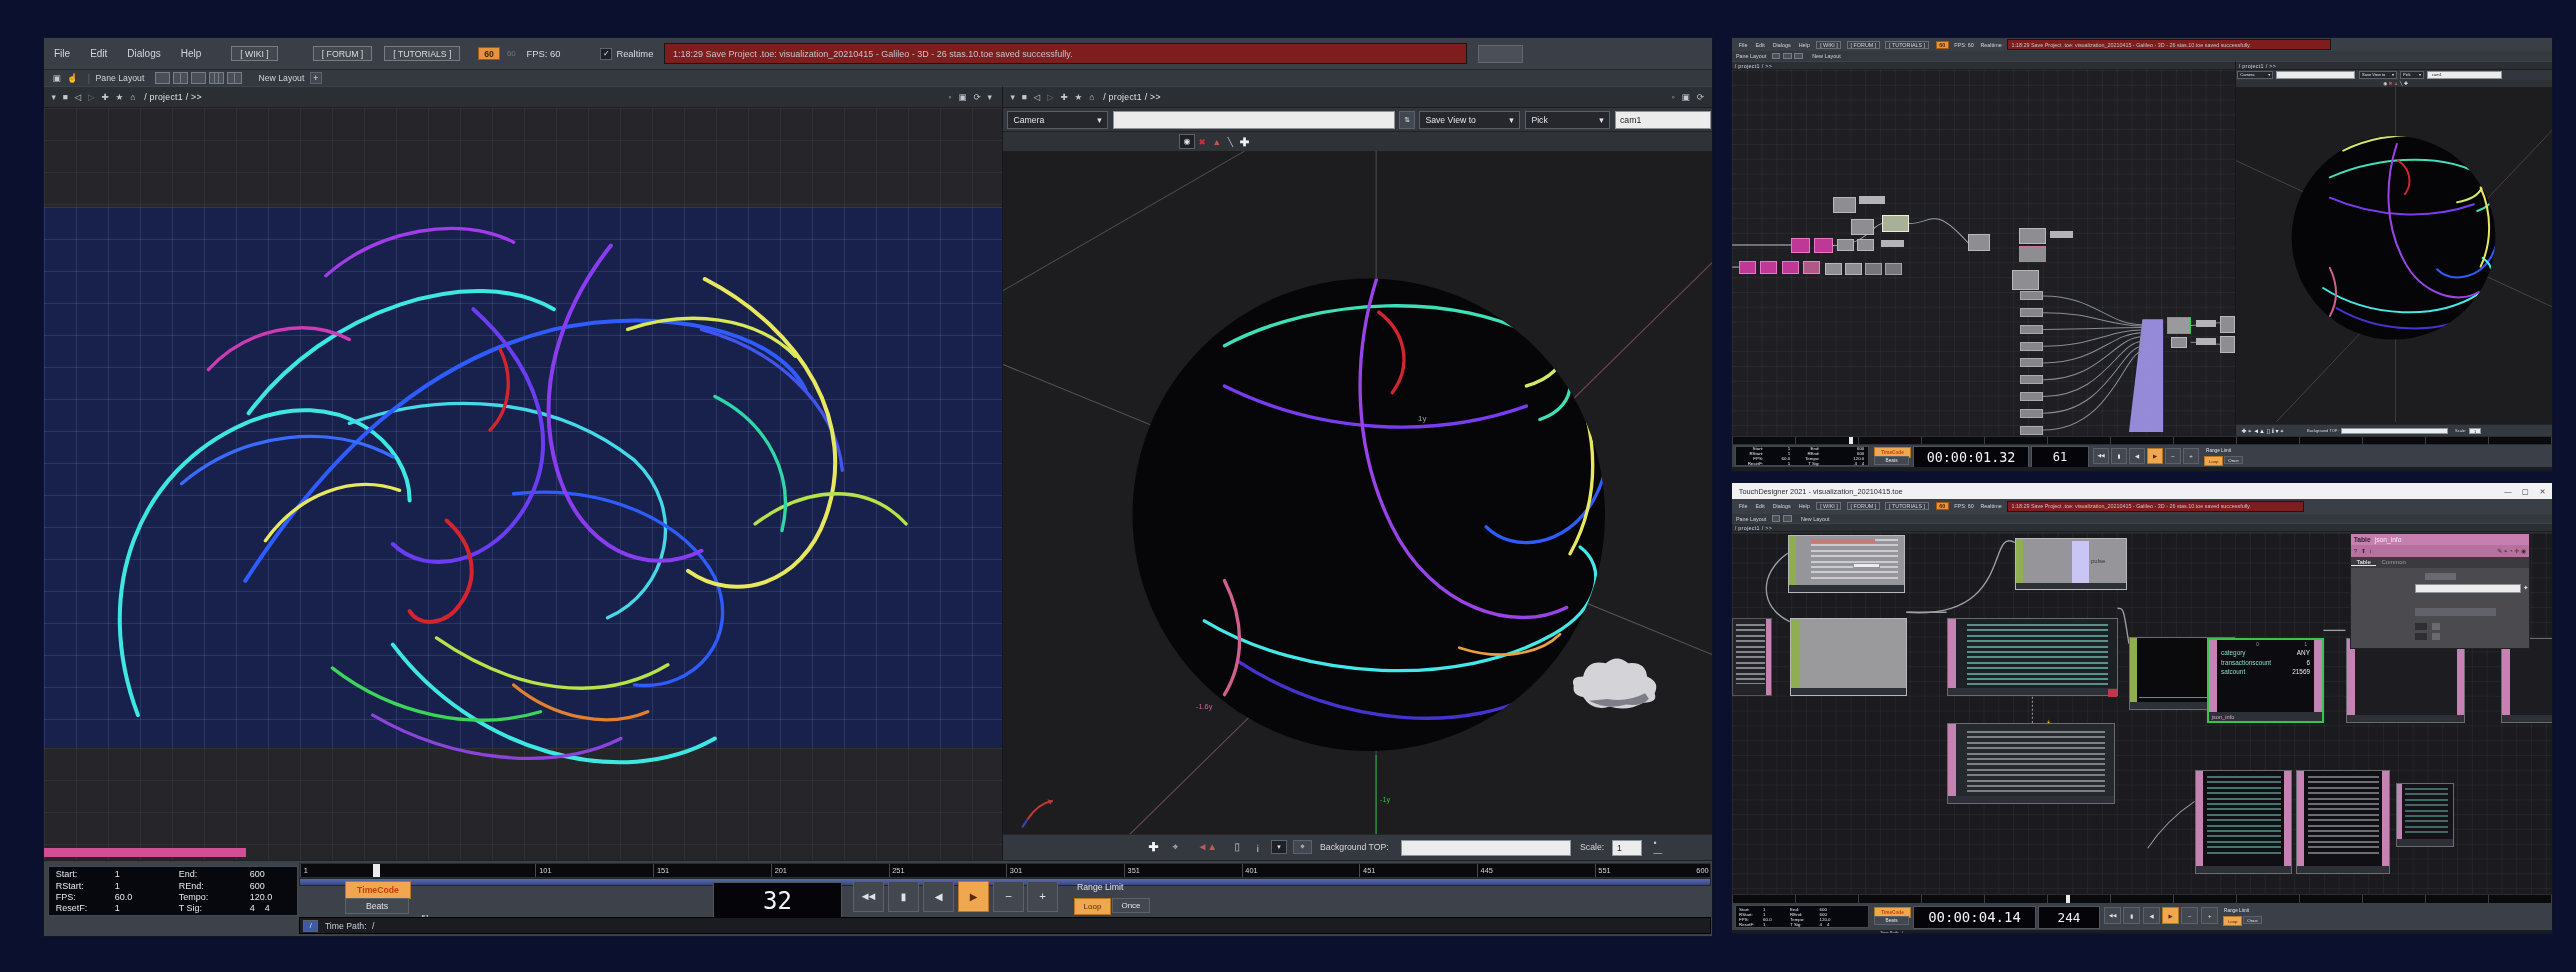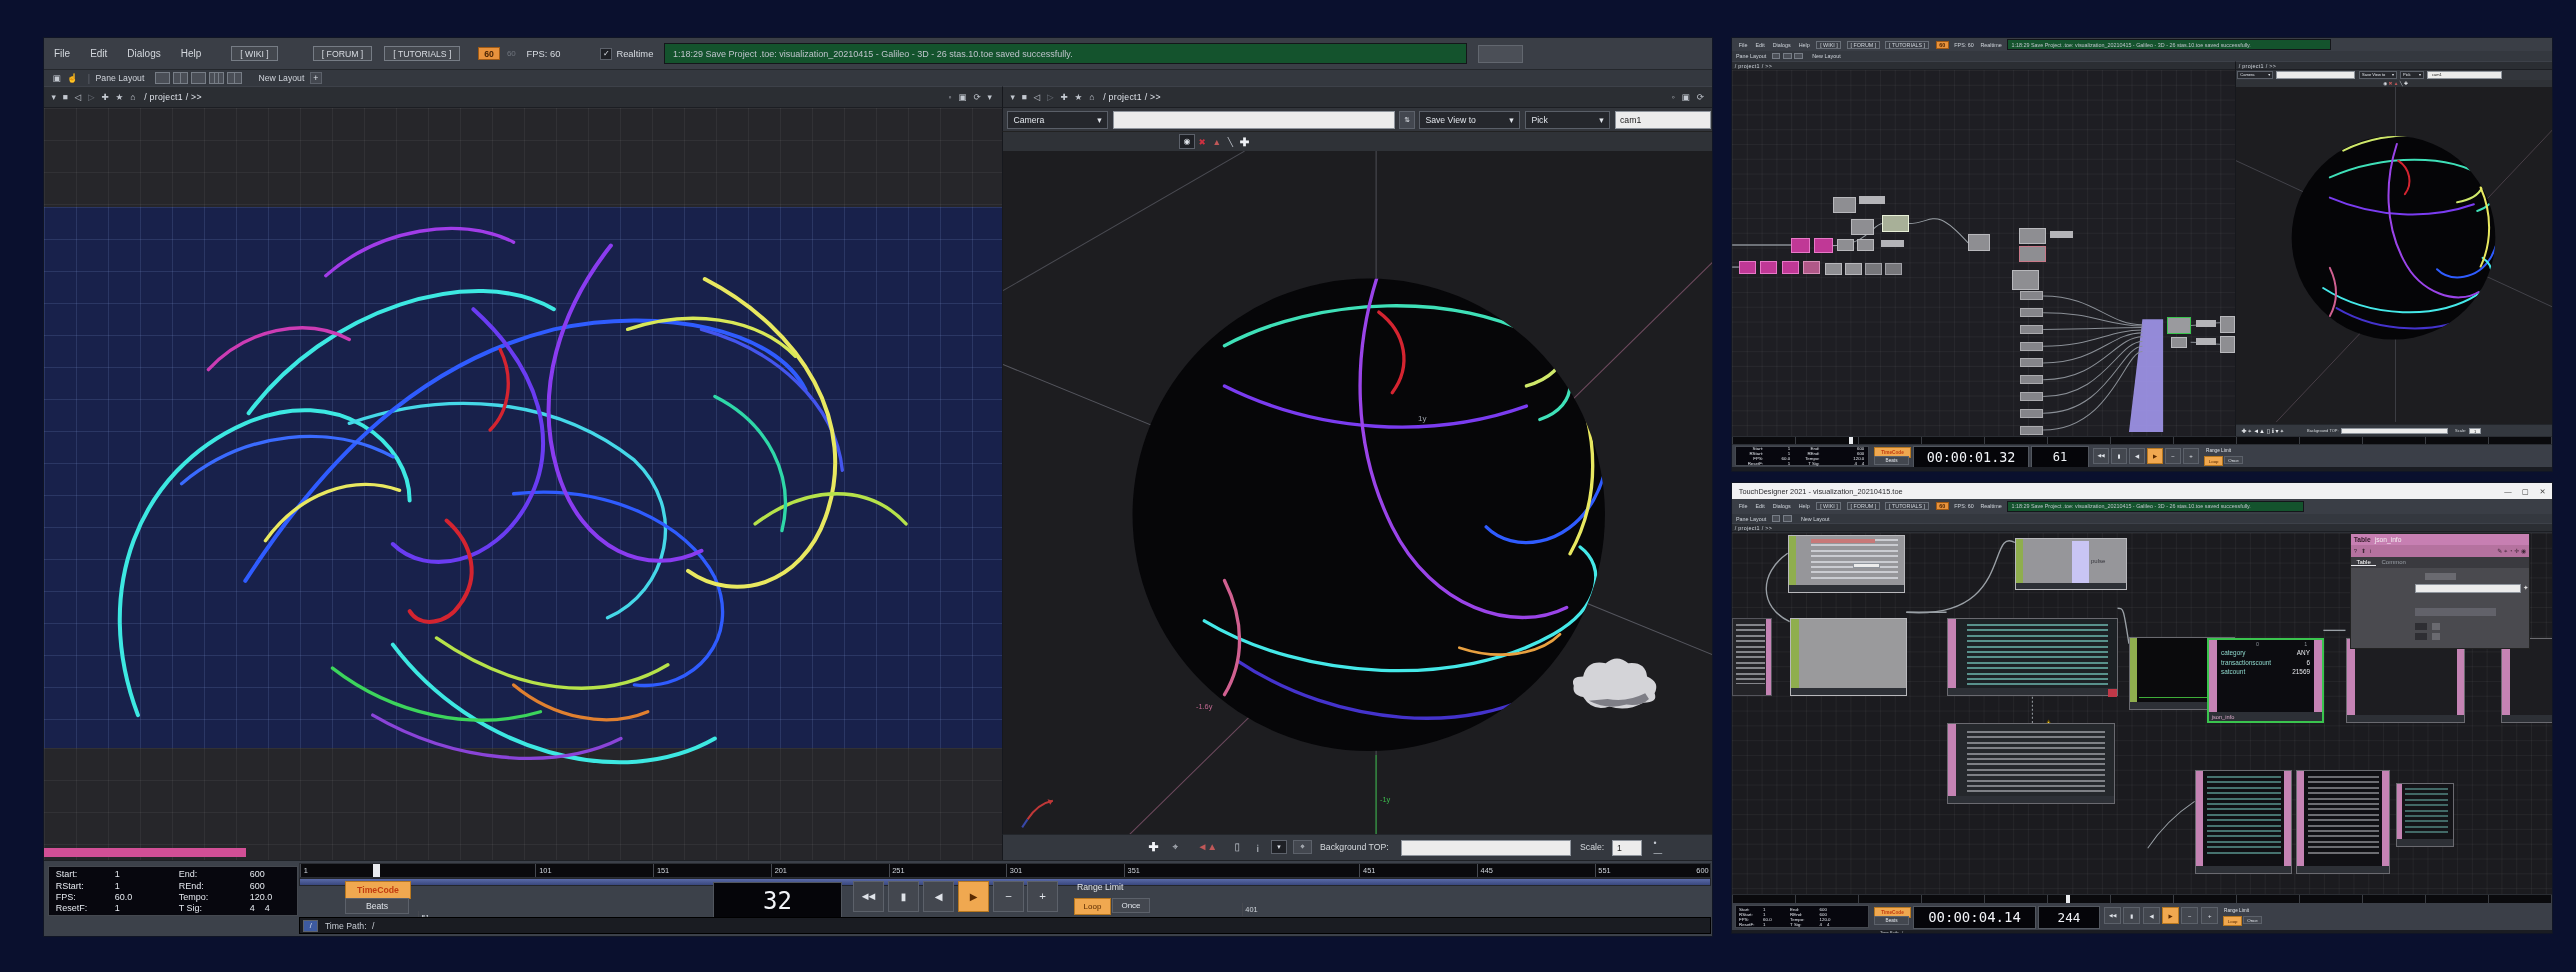--- a/index.html
+++ b/index.html
@@ -4,21 +4,21 @@
 <style>
   html,body{margin:0;padding:0;background:#0a102e;}
   body{width:2576px;height:972px;position:relative;font-family:"Liberation Sans",sans-serif;overflow:hidden;}
   .abs{position:absolute;}
   .row{display:flex;align-items:center;}
   .win{position:absolute;background:#2c2f35;border:0.7px solid #101525;box-sizing:border-box;overflow:hidden;}
   .menubar{background:#3a3e46;color:#d4d8de;}
   .mitem{font-size:10px;padding:0 10px;color:#d4d8de;}
   .bracket{border:0.7px solid #767c85;background:#43474e;color:#d8dce2;font-size:8.7px;padding:1.3px 8px;margin:0 8px;}
   .badge{background:#e8923c;border:0.7px solid #a05a14;color:#4a2404;font-weight:bold;font-size:8.7px;padding:0.7px 5.4px;}
-  .statusbar{background:#14532d;border:0.7px solid #14161a;color:#bfc4cc;font-size:9px;white-space:nowrap;overflow:hidden;}
+  .statusbar{background:#7f1d1d;border:0.7px solid #14161a;color:#bfc4cc;font-size:9px;white-space:nowrap;overflow:hidden;}
   .icn{color:#c3c8d0;font-size:8.7px;padding:0 3.4px;}
   .paneheader{background:#2b2e33;border-top:0.7px solid #3d4149;border-bottom:0.7px solid #1c1e23;color:#ced2d8;}
   .crumb{font-size:8.7px;color:#dfe3ea;letter-spacing:0.3px;}
   .select{background:#25272c;border:0.7px solid #5a5f68;color:#e2e6ec;font-size:8.7px;display:flex;align-items:center;justify-content:space-between;padding:0 5.4px;box-sizing:border-box;}
   .wfield{background:#ececec;border:0.7px solid #8f959d;color:#222;box-sizing:border-box;font-size:8.7px;display:flex;align-items:center;padding:0 4px;}
   .dkdisp{background:#050509;border:0.7px solid #51565e;color:#f2f4f8;display:flex;align-items:center;justify-content:center;font-family:"DejaVu Sans Mono",monospace;}
   .tbtn{background:#43474f;border:0.7px solid #5c616a;color:#dfe3e9;display:flex;align-items:center;justify-content:center;box-sizing:border-box;}
   .orangebtn{background:#f0a850;border:0.7px solid #b87820;color:#5a2a00;}
   .grid-dark{background-image:linear-gradient(rgba(255,255,255,.05) 0.7px,transparent 0.7px),linear-gradient(90deg,rgba(255,255,255,.05) 0.7px,transparent 0.7px);background-size:32px 32px;}
   .grid-navy{background-image:linear-gradient(rgba(140,165,230,.16) 0.7px,transparent 0.7px),linear-gradient(90deg,rgba(140,165,230,.16) 0.7px,transparent 0.7px);background-size:32px 32px;}
@@ -245,21 +245,21 @@
 
     <div class="abs" style="left:255px;top:2px;width:1412px;height:14.8px;background:#0a0a0d;border:0.7px solid #2a2d33;box-sizing:border-box;">
       <span class="tick" style="left:0%;">1</span>
       <span class="tick" style="left:8.35%;margin-top:47px;">51</span>
       <span class="tick" style="left:16.7%;">101</span>
       <span class="tick" style="left:25.05%;">151</span>
       <span class="tick" style="left:33.4%;">201</span>
       <span class="tick" style="left:41.74%;">251</span>
       <span class="tick" style="left:50.08%;">301</span>
       <span class="tick" style="left:58.43%;">351</span>
-      <span class="tick" style="left:66.78%;margin-top:39px;">401</span>
+      <span class="tick" style="left:66.78%;">401</span>
       <span class="tick" style="left:75.13%;">451</span>
       <span class="tick" style="left:83.47%;">445</span>
       <span class="tick" style="left:91.82%;">551</span>
       <span class="tick" style="right:1.3px;border-left:none;">600</span>
       <span class="abs" style="left:5.2%;top:0;width:6.7px;height:100%;background:#e9ebef;"></span>
     </div>
     <div class="abs" style="left:255px;top:17px;width:1412px;height:8px;background:linear-gradient(#5a6aa8,#39477e);border:0.7px solid #23262c;box-sizing:border-box;"></div>
 
     <div class="abs orangebtn row" style="left:301px;top:19.5px;width:64px;height:16px;justify-content:center;">
         <span style="font-size:8.7px;font-weight:bold;color:#c23c10;">TimeCode</span>

